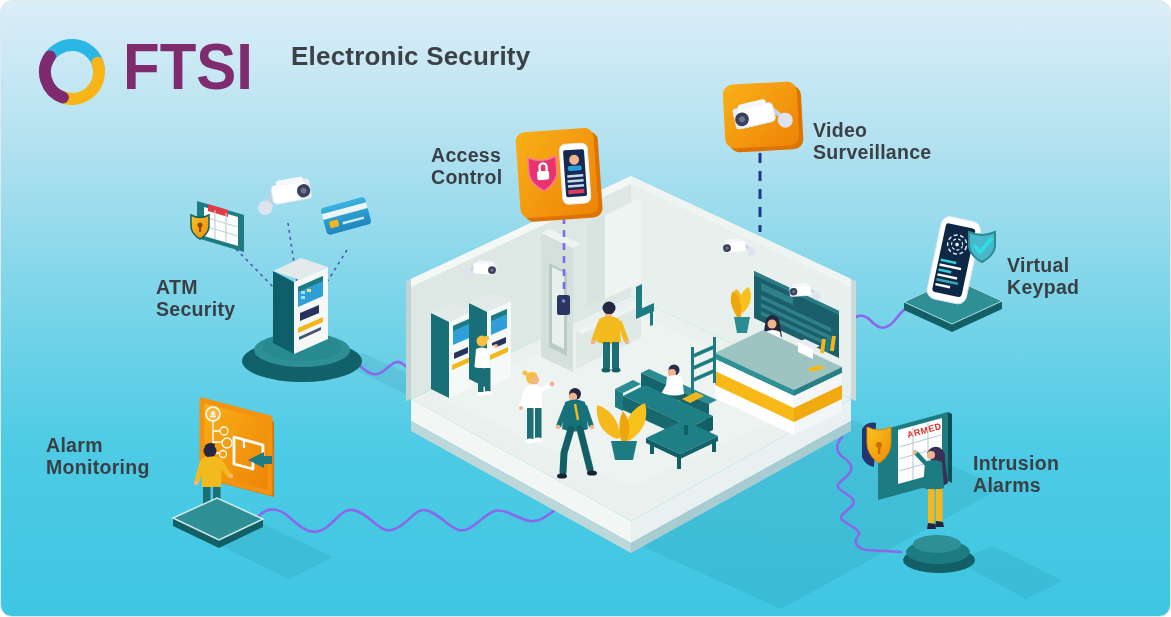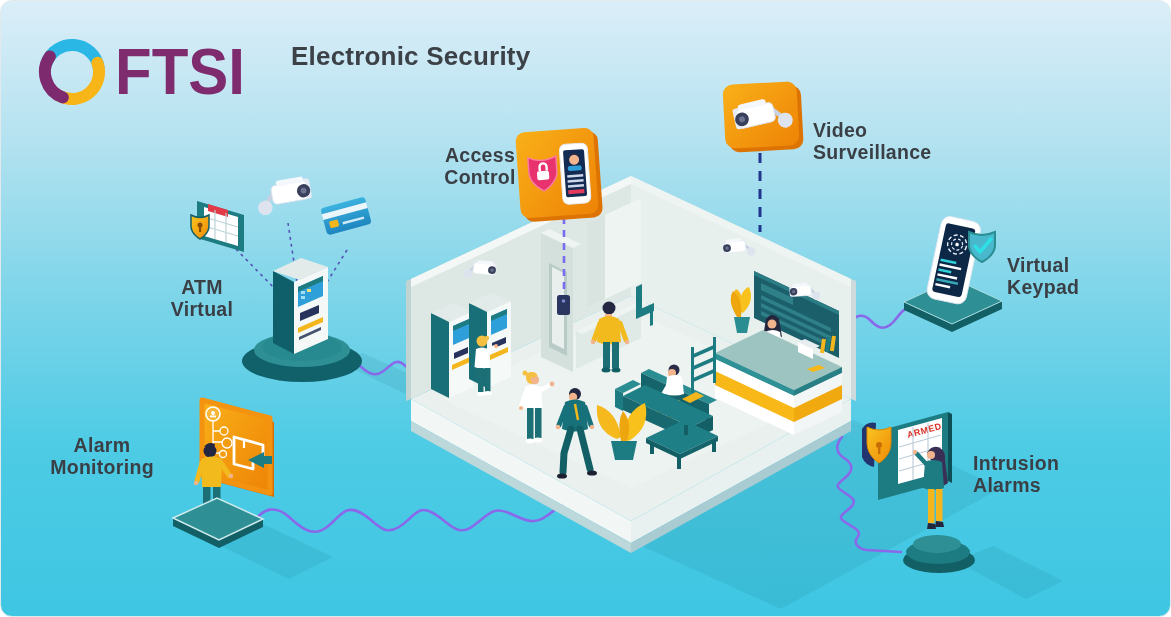--- a/index.html
+++ b/index.html
@@ -3,32 +3,32 @@
 <meta charset="utf-8">
 <style>
   html,body{margin:0;padding:0;background:#ffffff;}
   .canvas{
     position:relative;width:1171px;height:617px;overflow:hidden;
     border-radius:12px;border:1px solid #e2e9ec;box-sizing:border-box;
     background:linear-gradient(180deg,#dbeef8 0%,#b5e2f0 22%,#7dd5e9 48%,#4ecbe5 72%,#3ec6e2 100%);
     font-family:"Liberation Sans",sans-serif;
   }
   .hero-svg{position:absolute;left:0;top:0;width:1171px;height:617px;}
-  .brand-row{position:absolute;left:36px;top:36px;display:flex;align-items:center;}
+  .brand-row{position:absolute;left:36px;top:36px;display:flex;align-items:flex-start;gap:8px;}
   .brand-text{
     font-size:60px;font-weight:800;color:#7f2c6e;letter-spacing:0px;
     transform:scaleY(1.08);transform-origin:left center;margin-left:8px;line-height:1;
   }
   .subtitle{
     position:absolute;left:290px;top:40px;font-size:26px;font-weight:700;color:#3c4147;letter-spacing:.2px;
   }
   .lbl{
     position:absolute;font-size:19.5px;line-height:21.5px;font-weight:700;color:#3a3f45;letter-spacing:.3px;
   }
-  .lbl.center{text-align:center;}
+  .lbl.center{}
   #lbl-atm{left:155px;top:276px;width:92px;}
   #lbl-access{left:430px;top:144px;width:98px;}
   #lbl-video{left:812px;top:119px;width:122px;}
   #lbl-virtual{left:1006px;top:254px;width:86px;}
   #lbl-alarm{left:45px;top:434px;width:112px;}
   #lbl-intrusion{left:972px;top:452px;width:106px;}
 </style>
 </head>
 <body>
 
@@ -423,20 +423,20 @@
   <div class="brand-row">
     <svg width="70" height="70" viewBox="-35 -35 70 70">
       <path d="M-25.4,-9.2 A27,27 0 0 1 26.6,-4.7" stroke="#2bb7e6" stroke-width="12" fill="none" stroke-linecap="round"></path>
       <path d="M25.4,-9.2 A27,27 0 0 1 -13.5,23.4" stroke="#f8b517" stroke-width="12" fill="none" stroke-linecap="round"></path>
       <path d="M-9.2,25.4 A27,27 0 0 1 -22.1,-15.5" stroke="#7d2a6e" stroke-width="12" fill="none" stroke-linecap="round"></path>
     </svg>
     <div class="brand-text">FTSI</div>
   </div>
   <div class="subtitle">Electronic Security</div>
 
-  <div class="lbl center" id="lbl-atm">ATM Virtual</div>
+  <div class="lbl center" id="lbl-atm">ATM Security</div>
   <div class="lbl center" id="lbl-access">Access Control</div>
   <div class="lbl" id="lbl-virtual">Virtual Keypad</div>
   <div class="lbl" id="lbl-video">Video Surveillance</div>
   <div class="lbl center" id="lbl-alarm">Alarm Monitoring</div>
   <div class="lbl" id="lbl-intrusion">Intrusion Alarms</div>
 
 </div>
 
 </body></html>

